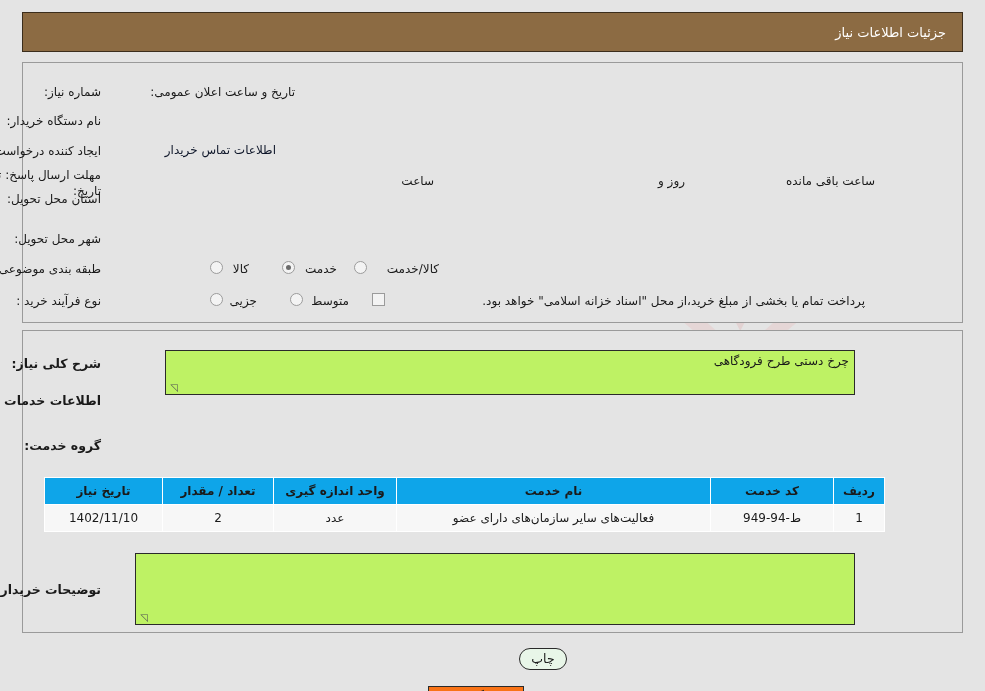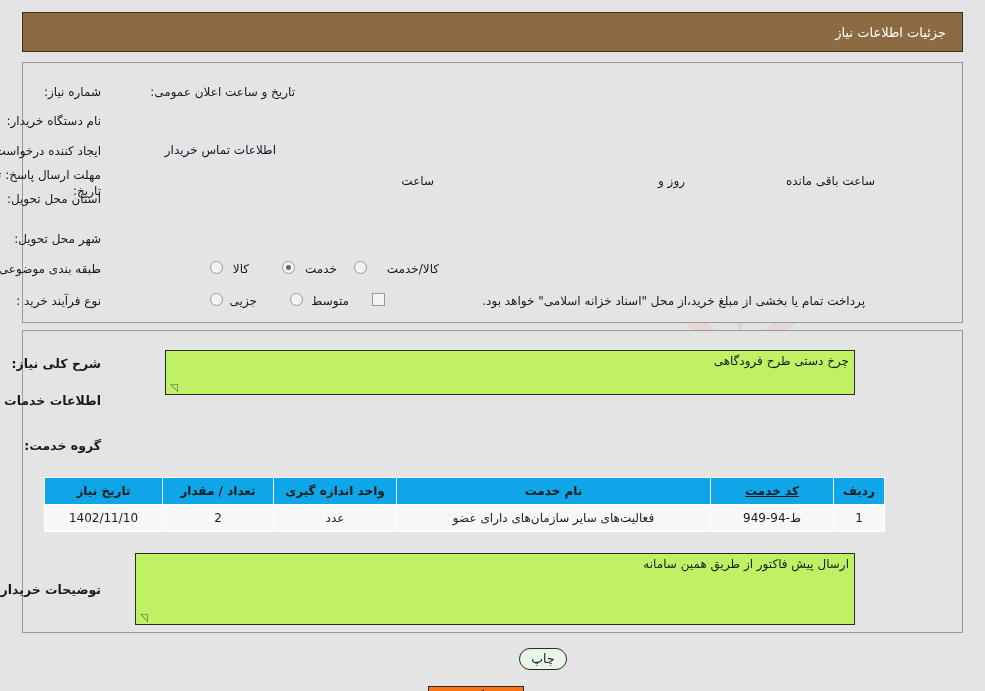--- a/index.html
+++ b/index.html
@@ -305,39 +305,38 @@
 
 <div class="lbl bold" style="right:884px; top:393px; z-index:4;">اطلاعات خدمات مورد نیاز</div>
 
 <div class="lbl bold" style="right:884px; top:438px; z-index:4;">گروه خدمت:</div>
 <div class="fld rtl-text" style="right:130px; top:434px; width:690px; height:22px; line-height:20px;">سایر فعالیت‌های خدماتی</div>
 
 <table class="tbl">
   <thead>
     <tr>
       <th style="width:38px;">ردیف</th>
-      <th style="width:110px;text-decoration:underline;">کد خدمت</th>
+      <th style="width:110px;">کد خدمت</th>
       <th>نام خدمت</th>
       <th style="width:110px;">واحد اندازه گیری</th>
       <th style="width:98px;">تعداد / مقدار</th>
       <th style="width:105px;">تاریخ نیاز</th>
     </tr>
   </thead>
   <tbody>
     <tr>
       <td>1</td>
       <td>ط-94-949</td>
       <td>فعالیت‌های سایر سازمان‌های دارای عضو</td>
       <td>عدد</td>
       <td>2</td>
       <td>1402/11/10</td>
     </tr>
   </tbody>
 </table>
 
 <div class="lbl bold" style="right:884px; top:582px; z-index:4;">توضیحات خریدار:</div>
 <div class="tbox" style="right:130px; top:553px; width:720px; height:72px; z-index:4;">
-  <span>ارسال پیش فاکتور از طریق همین سامانه</span>
   <span class="grip">◹</span>
 </div>
 
 <button class="btn print">چاپ</button>
 <button class="btn back">بازگشت</button>
 
 </body></html>

